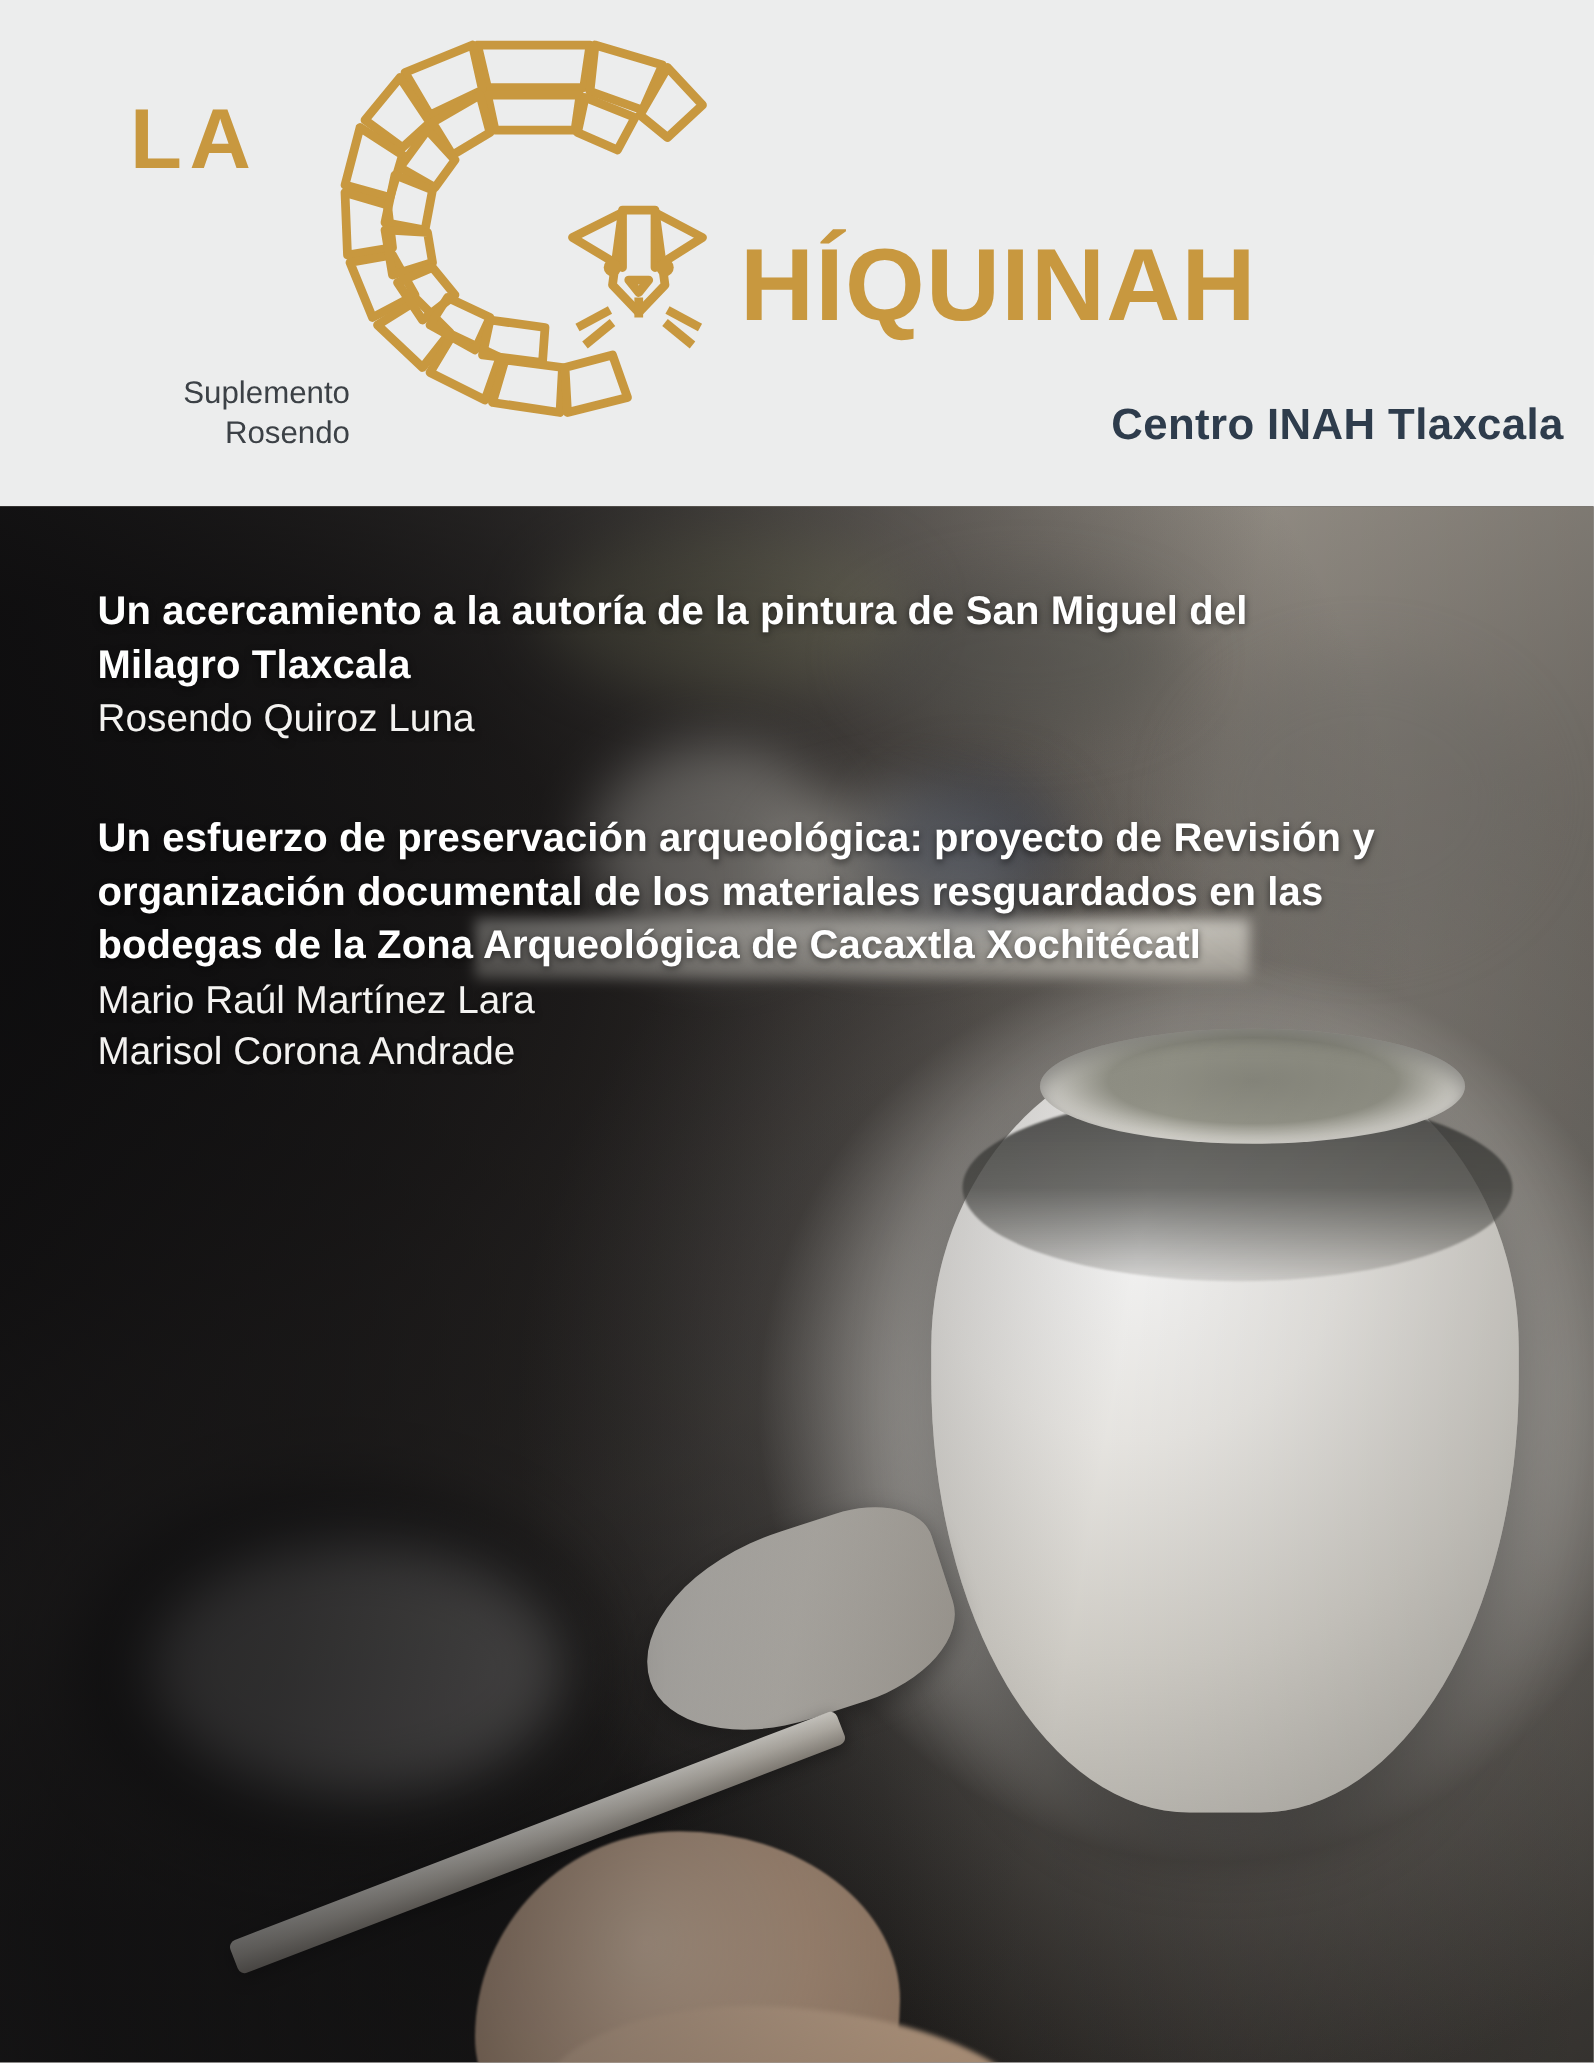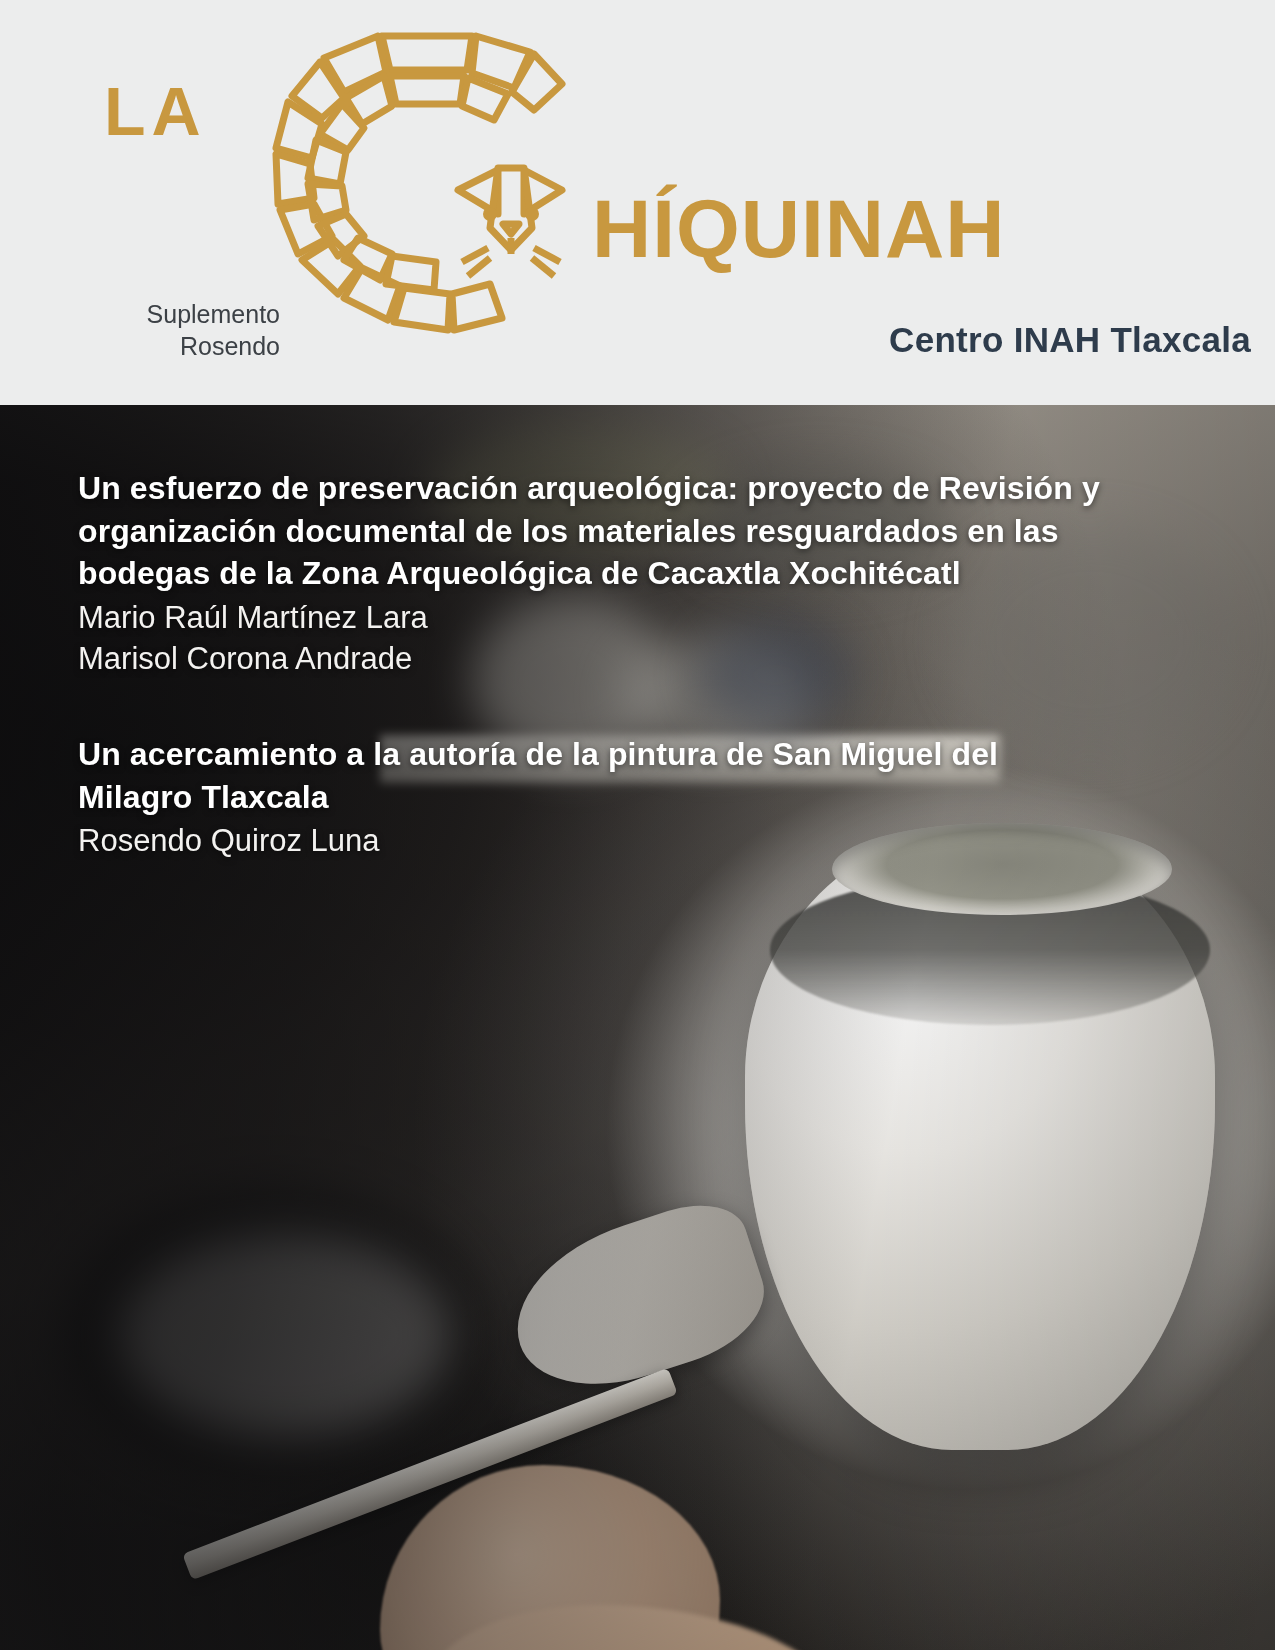--- a/index.html
+++ b/index.html
@@ -314,26 +314,26 @@
     <div class="blob b8"></div>
     <div class="brush"></div>
     <div class="hand"></div>
     <div class="arm"></div>
   </div>
   <div class="photo-shade"></div>
 
   <div class="toc">
 
     <div class="entry">
+      <p class="entry-title">Un acercamiento a la autoría de la pintura de San Miguel del Milagro Tlaxcala</p>
+      <p class="entry-author">Rosendo Quiroz Luna</p>
+    </div>
+
+    <div class="entry">
       <p class="entry-title">Un esfuerzo de preservación arqueológica: proyecto de Revisión y organización documental de los materiales resguardados en las bodegas de la Zona Arqueológica de Cacaxtla Xochitécatl</p>
       <p class="entry-author">Mario Raúl Martínez Lara</p>
       <p class="entry-author">Marisol Corona Andrade</p>
     </div>
 
-    <div class="entry">
-      <p class="entry-title">Un acercamiento a la autoría de la pintura de San Miguel del Milagro Tlaxcala</p>
-      <p class="entry-author">Rosendo Quiroz Luna</p>
-    </div>
-
 
   </div>
 
 </div>
 
 </body></html>

